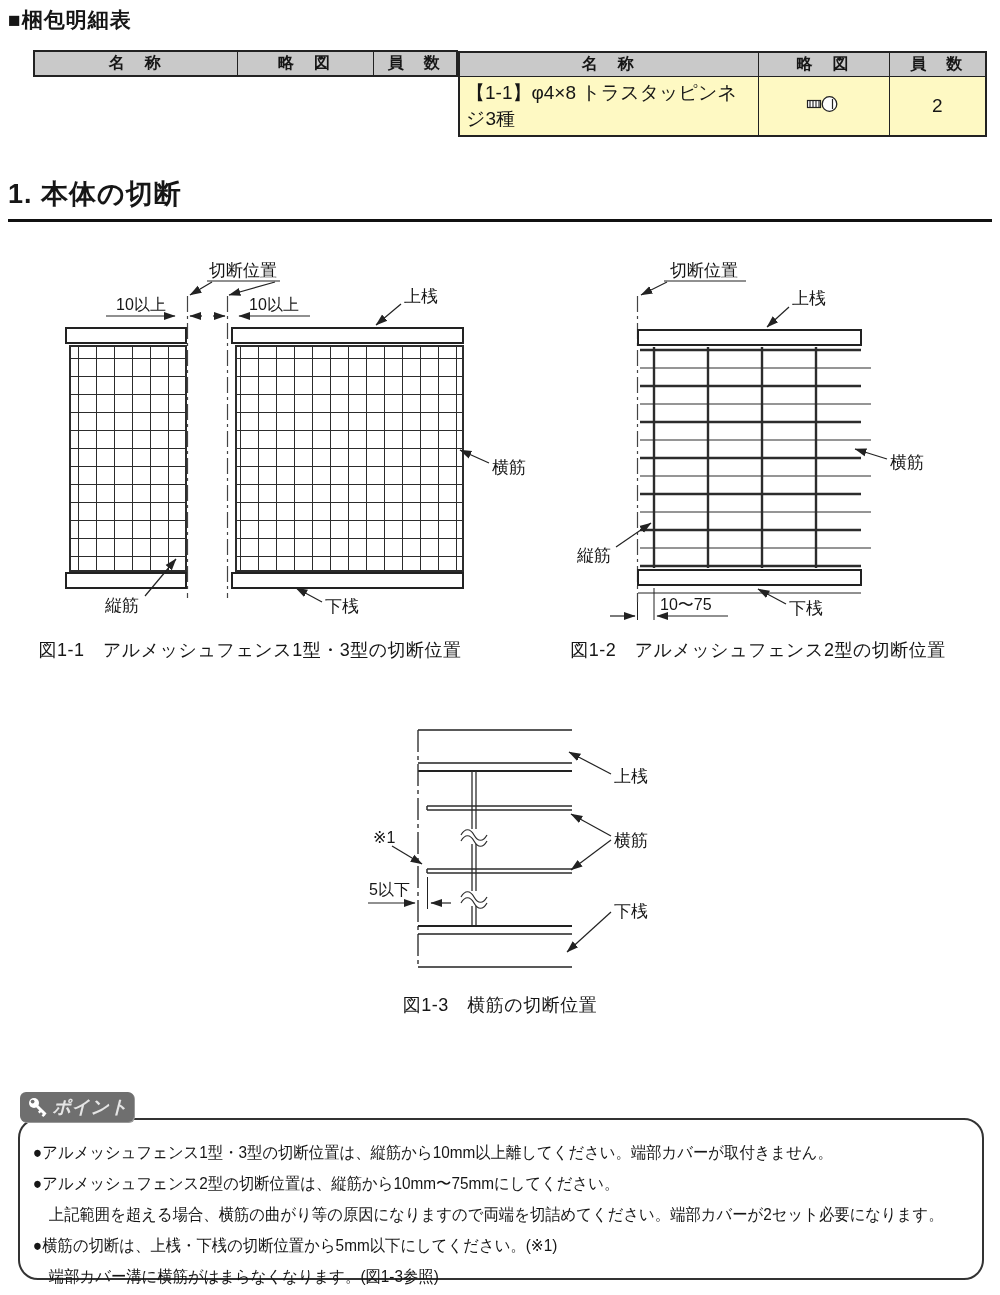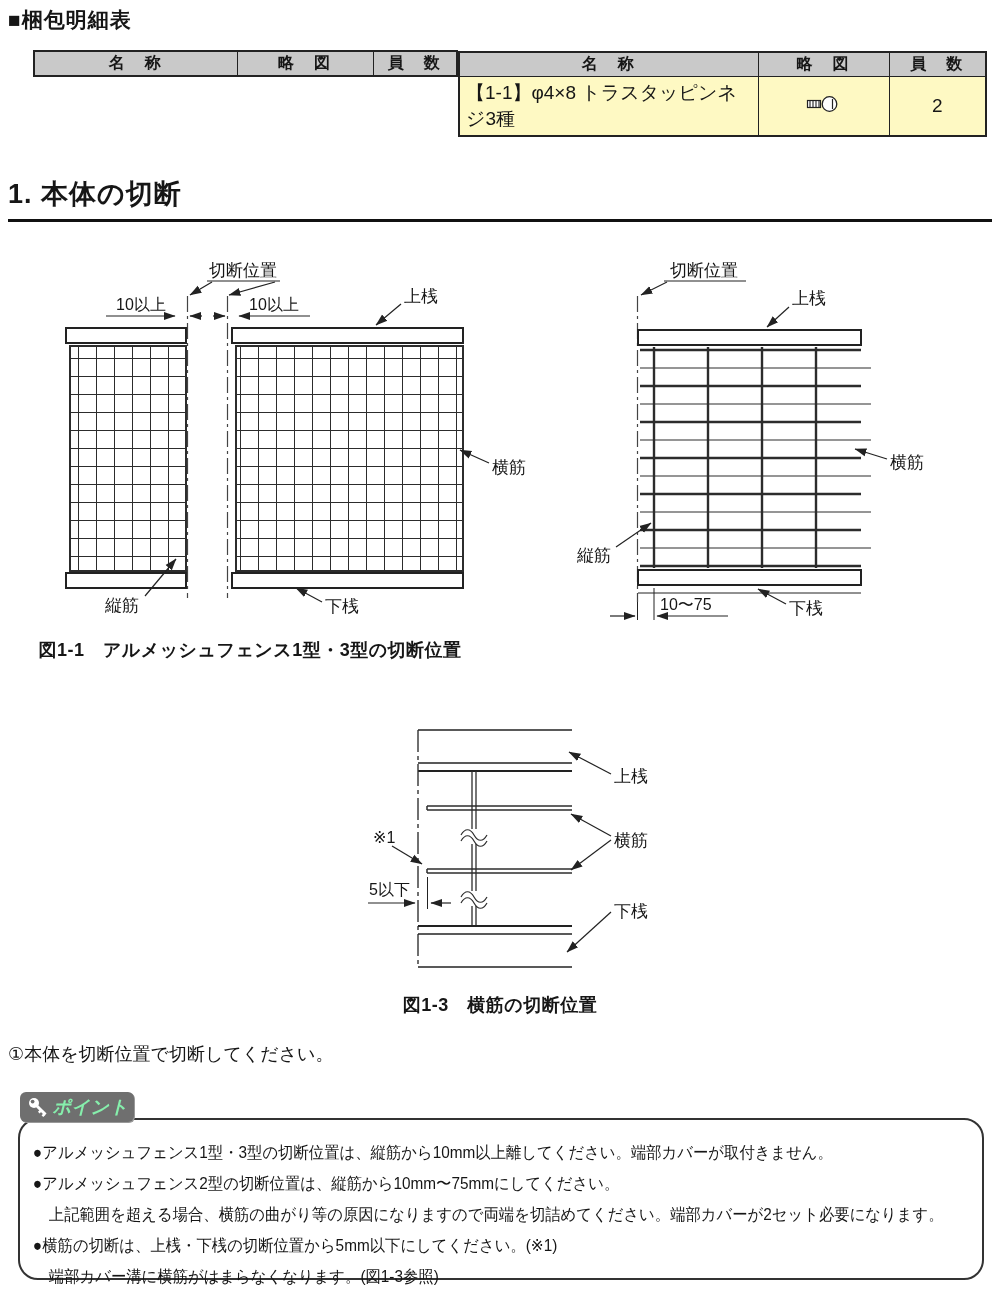--- a/index.html
+++ b/index.html
@@ -19,38 +19,38 @@
   .t-left col.c1{width:203px}.t-left col.c2{width:136px}.t-left col.c3{width:84px}
   .t-left td{height:78px;}
   .t-right{left:458px;top:51px;}
   .t-right col.c1{width:299px}.t-right col.c2{width:131px}.t-right col.c3{width:97px}
   .t-right td{height:24px;}
   .cell-center{text-align:center;}
   .section-heading{
     left:8px;top:176px;width:984px;font-size:27px;font-weight:bold;
     padding-bottom:7px;border-bottom:3px solid #111;letter-spacing:1px;
   }
-  .fig-caption{font-size:18px;font-weight:bold;text-align:center;letter-spacing:0.5px;}
+  .fig-caption{font-size:18px;font-weight:normal;text-align:center;letter-spacing:0.5px;}
   .cap1{left:10px;top:638px;width:480px;}
   .cap2{left:548px;top:638px;width:420px;}
   .cap3{left:335px;top:993px;width:330px;text-align:center;}
   .step-text{left:8px;top:1042px;font-size:18px;}
   .point-box{
     left:18px;top:1118px;width:966px;height:162px;
     border:2px solid #333;border-radius:20px;background:#fff;
     padding:17px 12px 0 13px;box-sizing:border-box;
   }
   .point-line{font-size:16.5px;line-height:31px;white-space:nowrap;transform:scaleX(0.93);transform-origin:left center;}
   .point-line.indent{padding-left:17px;}
   .point-badge{
     left:20px;top:1092px;width:114px;height:30px;background:#6f6f6f;border-radius:6px;
     display:flex;align-items:center;justify-content:center;gap:3px;z-index:3;
     box-shadow:1px 1px 0 #999;
   }
-  .point-badge .badge-label{color:#86efac;font-size:18px;font-weight:bold;font-style:italic;letter-spacing:0.5px;}
+  .point-badge .badge-label{color:#e5e5e5;font-size:18px;font-weight:bold;font-style:italic;letter-spacing:0.5px;}
   svg text{font-family:"Liberation Sans","DejaVu Sans",sans-serif;fill:#161616;}
   .fig1{left:60px;top:250px;}
   .fig2{left:560px;top:250px;}
   .fig3{left:335px;top:725px;}
 </style>
 </head>
 <body>
 
 <div class="page">
 
@@ -204,20 +204,21 @@
     <line x1="226" y1="354" x2="198" y2="339" stroke="#222" stroke-width="1.2" marker-end="url(#ah2)"></line>
 
     <line x1="77.5" y1="352" x2="77.5" y2="370" stroke="#222" stroke-width="1"></line>
     <line x1="94" y1="338" x2="94" y2="370" stroke="#222" stroke-width="1"></line>
     <text x="100" y="360" font-size="16">10〜75</text>
     <line x1="168" y1="366" x2="97" y2="366" stroke="#222" stroke-width="1.2" marker-end="url(#ah2)"></line>
     <line x1="50" y1="366" x2="75" y2="366" stroke="#222" stroke-width="1.2" marker-end="url(#ah2)"></line>
   </svg>
 
   <div class="abs fig-caption cap1">図1-1　アルメッシュフェンス1型・3型の切断位置</div>
+  <div class="abs fig-caption cap2">図1-2　アルメッシュフェンス2型の切断位置</div>
 
   <svg class="abs fig3" width="330" height="258" viewBox="0 0 330 258">
     <defs>
       <marker id="ah3" viewBox="0 0 10 10" refX="9.5" refY="5" markerWidth="10" markerHeight="10" orient="auto">
         <path d="M0 1.6 L10 5 L0 8.4 z" fill="#222"></path>
       </marker>
     </defs>
 
     <line x1="83" y1="5" x2="237" y2="5" stroke="#222" stroke-width="1.4"></line>
     <line x1="83" y1="38" x2="237" y2="38" stroke="#222" stroke-width="1.4"></line>
@@ -261,21 +262,20 @@
     <line x1="57" y1="121" x2="87" y2="139" stroke="#222" stroke-width="1.2" marker-end="url(#ah3)"></line>
 
     <text x="34" y="170" font-size="16">5以下</text>
     <line x1="92.5" y1="152" x2="92.5" y2="184" stroke="#222" stroke-width="1"></line>
     <line x1="33" y1="178" x2="80" y2="178" stroke="#222" stroke-width="1.2" marker-end="url(#ah3)"></line>
     <line x1="116" y1="178" x2="96" y2="178" stroke="#222" stroke-width="1.2" marker-end="url(#ah3)"></line>
   </svg>
 
   <div class="abs fig-caption cap3">図1-3　横筋の切断位置</div>
 
-  <div class="abs step-text">①本体を切断位置で切断してください。</div>
 
   <div class="abs point-badge">
     <svg width="24" height="24" viewBox="0 0 24 24">
       <circle cx="8" cy="8" r="5" fill="#ffffff"></circle>
       <circle cx="6.6" cy="6.6" r="1.9" fill="#6f6f6f"></circle>
       <line x1="11.2" y1="11.2" x2="19.5" y2="19.5" stroke="#ffffff" stroke-width="3"></line>
       <line x1="15.2" y1="15.2" x2="12.8" y2="17.6" stroke="#ffffff" stroke-width="2.4"></line>
       <line x1="18.8" y1="18.8" x2="16.4" y2="21.2" stroke="#ffffff" stroke-width="2.4"></line>
     </svg>
     <span class="badge-label">ポイント</span>

